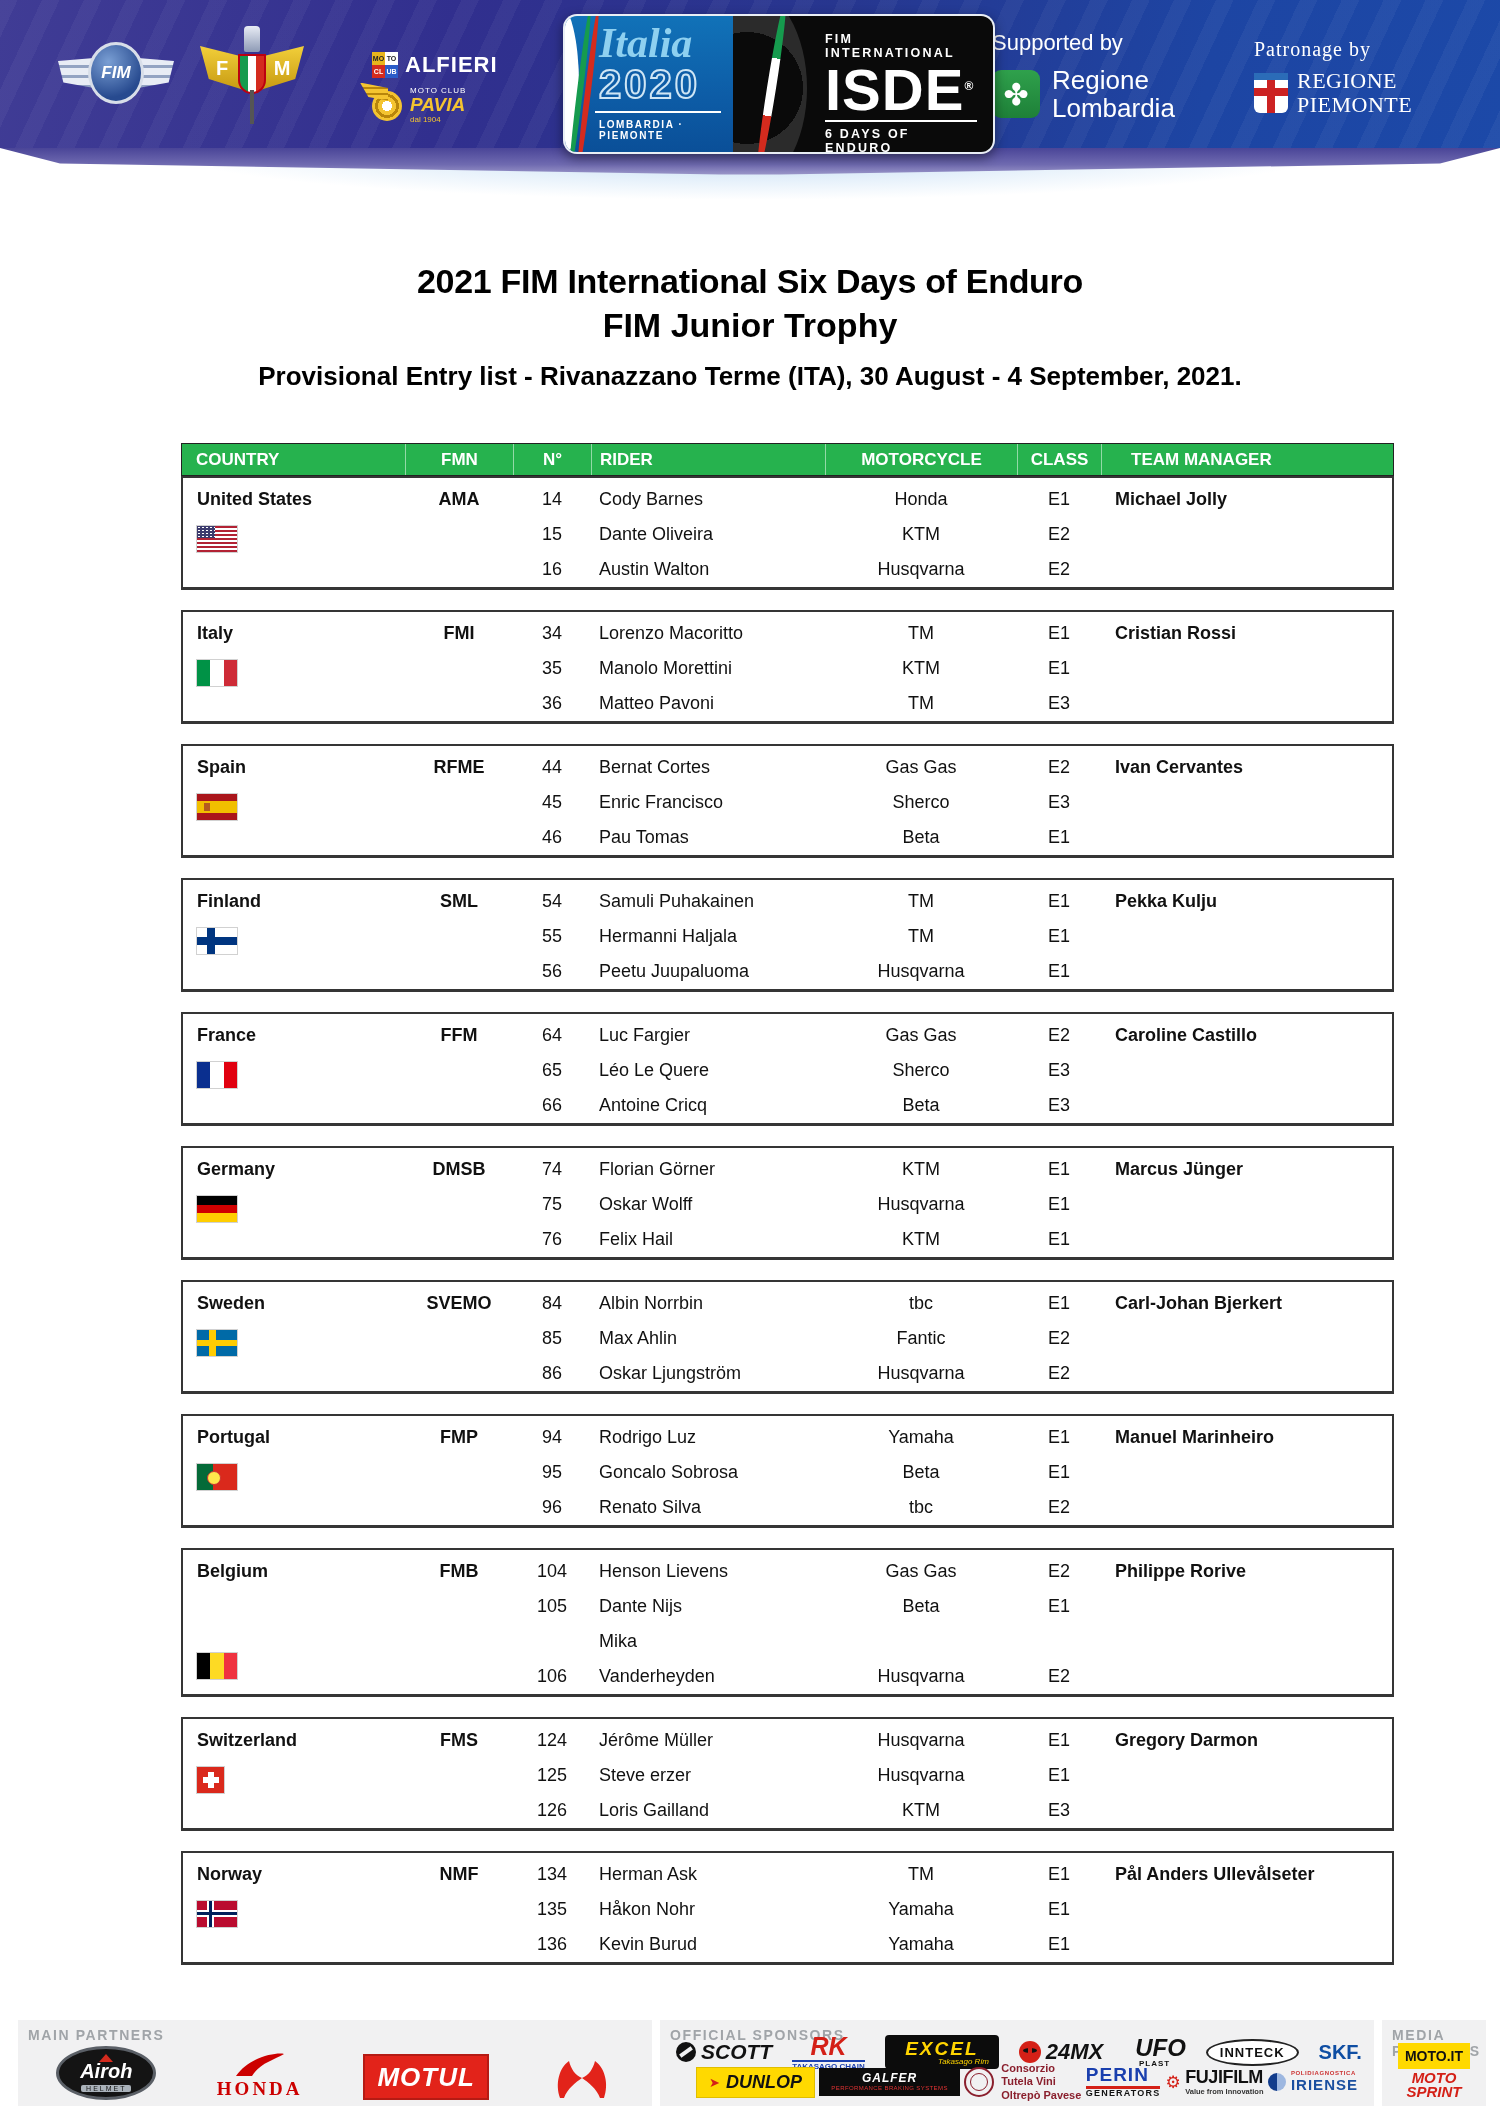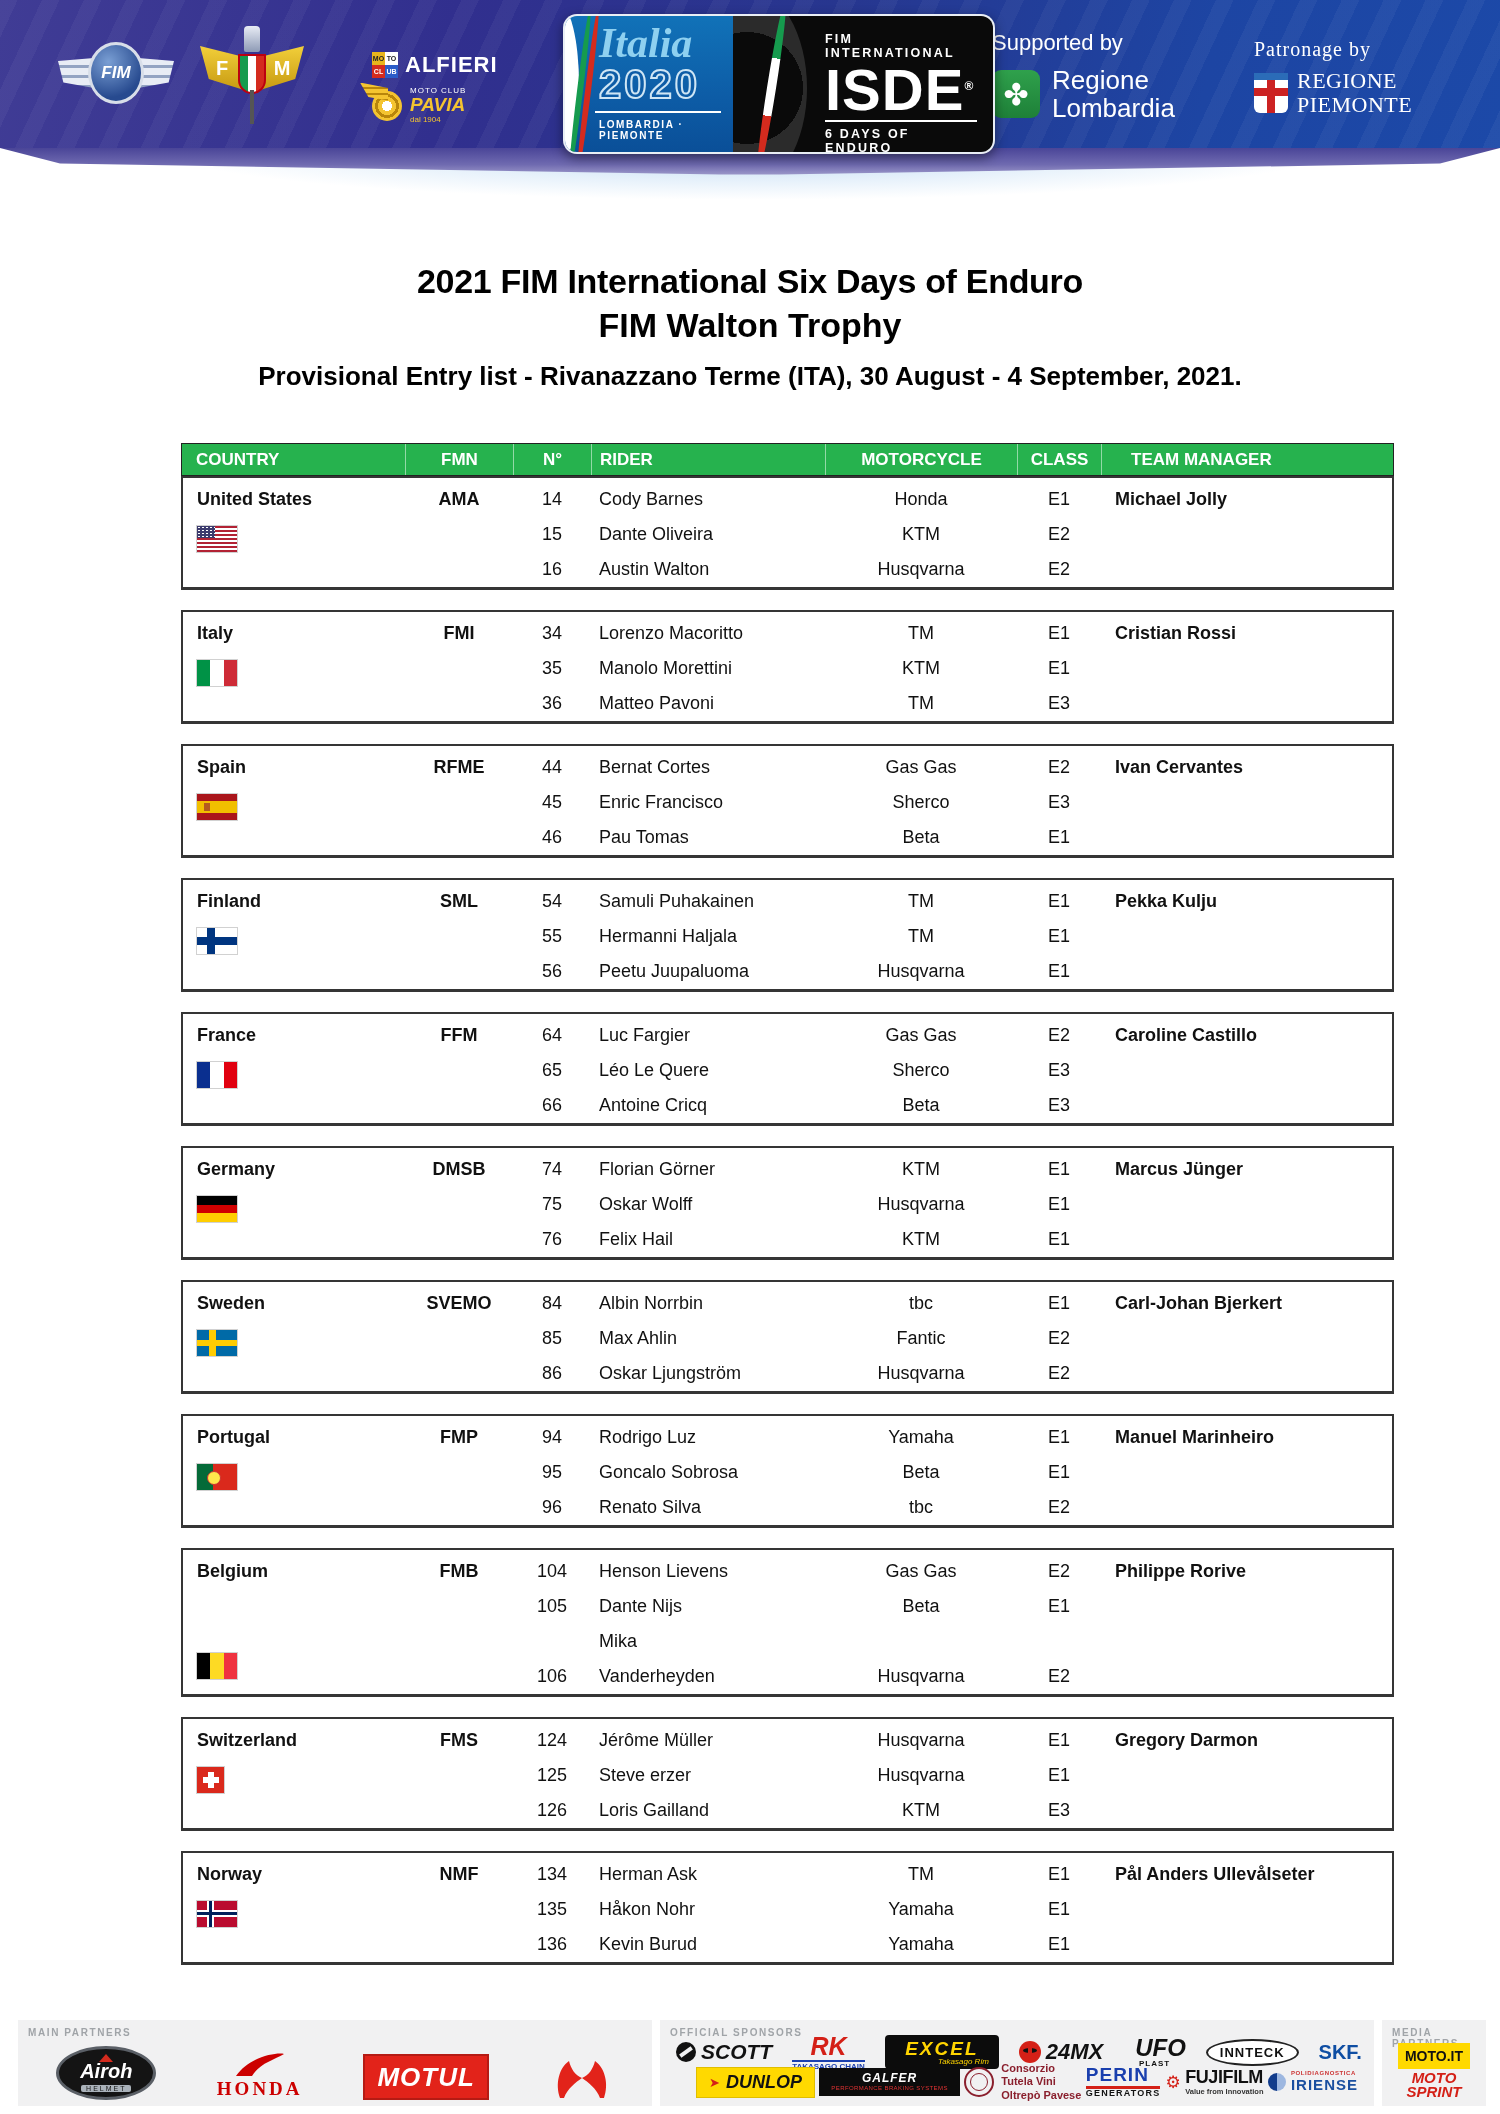--- a/index.html
+++ b/index.html
@@ -156,21 +156,21 @@
   [data-flag="no"]::after { content:""; position:absolute; inset:0;
     background:linear-gradient(90deg,transparent 0 12px,#00205B 12px 15px,transparent 15px),
                linear-gradient(180deg,transparent 0 11px,#00205B 11px 14px,transparent 14px); }
 
   
   .footer { position:absolute; top:2020px; left:0; width:1500px; height:94px; }
   .fpanel { position:absolute; top:0; bottom:8px; background:#f1f1f2; }
   .fp1 { left:18px; width:634px; }
   .fp2 { left:660px; width:714px; }
   .fp3 { left:1382px; width:104px; }
-  .flabel { position:absolute; top:7px; left:10px; font-size:10px; font-weight:bold; letter-spacing:1.6px; color:#a0a4a8; }
+  .flabel { position:absolute; top:7px; left:10px; font-size:14px; font-weight:bold; letter-spacing:1.6px; color:#a0a4a8; }
   .fp1 .logos { position:absolute; inset:20px 8px 6px 8px; display:flex; align-items:flex-end; justify-content:space-around; }
 
   .airoh { width:100px; height:54px; background:#141414; border-radius:50%; border:3px solid #5a5f66; position:relative;
     display:flex; flex-direction:column; align-items:center; justify-content:center; color:#fff; }
   .airoh::before { content:""; position:absolute; top:5px; left:50%; transform:translateX(-50%);
     border-left:7px solid transparent; border-right:7px solid transparent; border-bottom:8px solid #d42b1e; }
   .airoh-name { font-weight:bold; font-style:italic; font-size:20px; margin-top:6px; }
   .airoh-sub { font-size:7px; letter-spacing:2px; background:#aab2ba; color:#141414; padding:0 5px; border-radius:2px; margin-top:2px; }
   .honda { display:flex; flex-direction:column; align-items:center; }
   .honda-name { font-family:"Liberation Serif","DejaVu Serif",serif; font-weight:bold; font-size:19px; letter-spacing:3px; color:#cc0000; }
@@ -301,21 +301,21 @@
           <div>PIEMONTE</div>
         </span>
       </div>
     </div>
   </header>
   <div class="band"></div>
   <div class="glow"></div>
 
   <section class="titles">
     <div class="t1">2021 FIM International Six Days of Enduro</div>
-    <div class="t2">FIM Walton Trophy</div>
+    <div class="t2">FIM Junior Trophy</div>
     <div class="t3">Provisional Entry list - Rivanazzano Terme (ITA), 30 August - 4 September, 2021.</div>
   </section>
 
   <section class="entry-table">
     <div class="thead">
       <div class="th th-country">COUNTRY</div>
       <div class="th th-fmn">FMN</div>
       <div class="th th-no">N°</div>
       <div class="th th-rider">RIDER</div>
       <div class="th th-moto">MOTORCYCLE</div>

